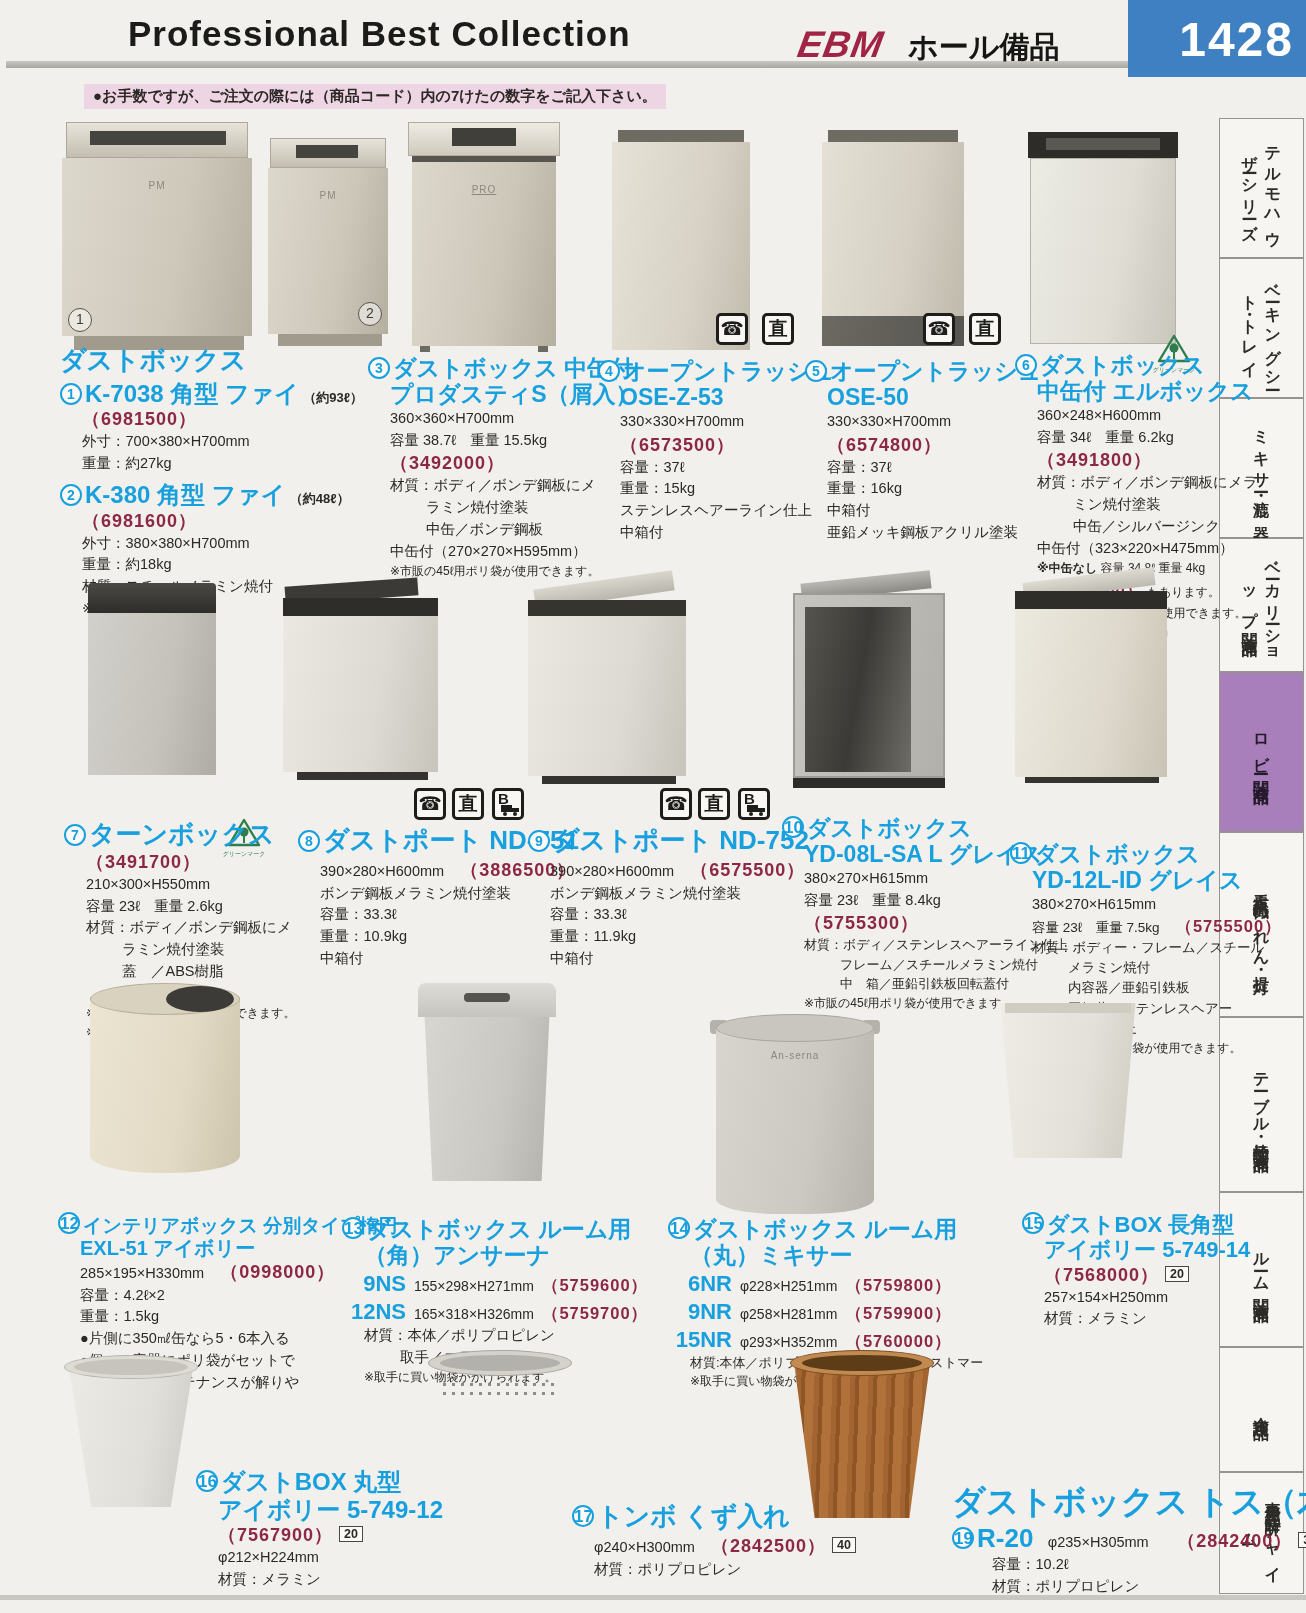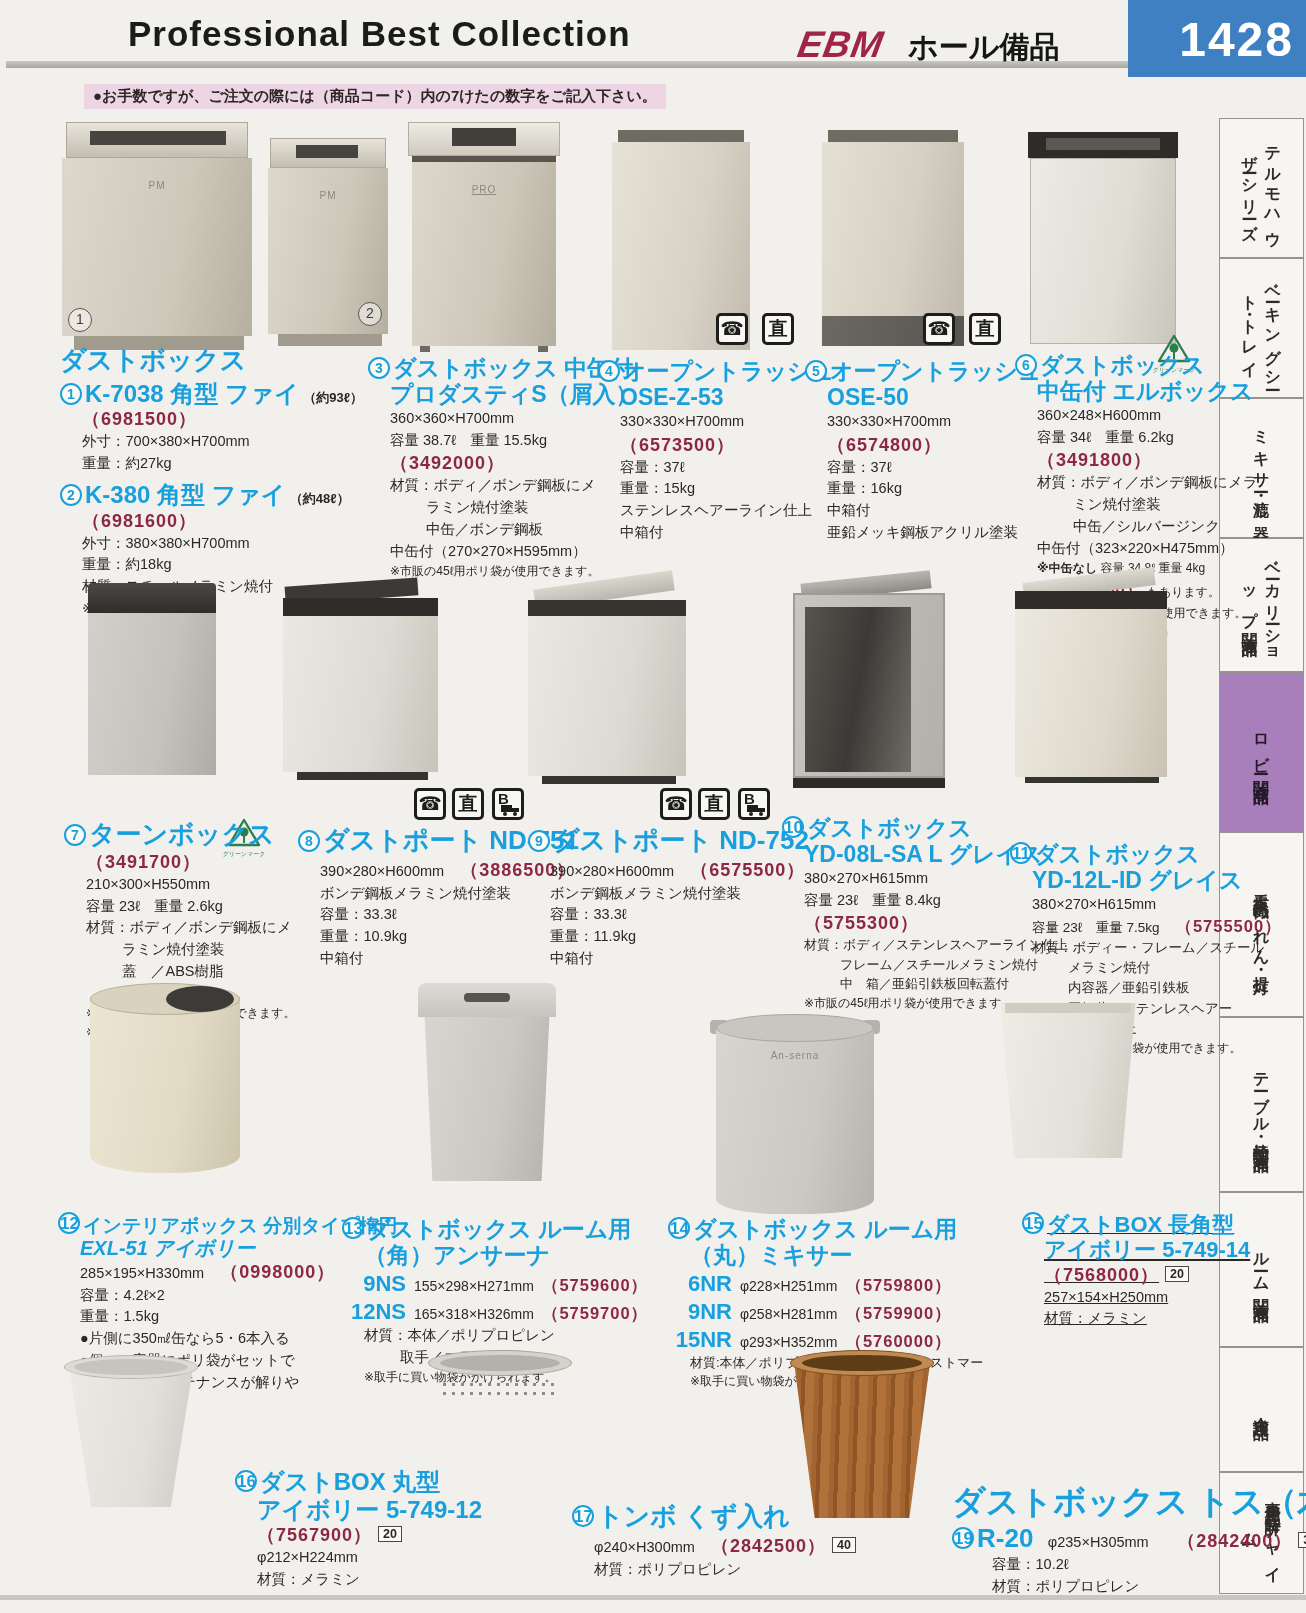--- a/index.html
+++ b/index.html
@@ -367,21 +367,21 @@
   <div class="part" style="left:0;top:0;width:158px;height:28px;background:#c9c6c0;border-radius:50%;border:1px solid #a9a6a0;"></div>
 </div>
 
 <div class="bin" style="left:993px;top:1003px;width:150px;height:155px;">
   <div class="part" style="left:0;top:0;right:0;bottom:0;background:linear-gradient(100deg,#efede5,#e2e0d8 60%,#ccc9c0);clip-path:polygon(5% 0,95% 0,86% 100%,14% 100%);"></div>
   <div class="part" style="left:12px;top:0;right:12px;height:10px;background:#cfccc2;"></div>
 </div>
 
 <div class="pblock" style="left:58px;top:1212px;width:300px;">
   <div style="white-space:nowrap;"><span class="cn two">12</span><span class="h-blue" style="font-size:19px;">インテリアボックス 分別タイプ楕円</span></div>
-  <div class="h-blue ind" style="font-size:20px;font-style:italic;">EXL-51 アイボリー</div>
+  <div class="h-blue ind" style="font-size:20px;">EXL-51 アイボリー</div>
   <div class="ind" style="white-space:nowrap;"><span class="spec">285×195×H330mm</span>　<span class="code">（0998000）</span></div>
   <div class="spec ind">容量：4.2ℓ×2</div>
   <div class="spec ind">重量：1.5kg</div>
   <div class="spec ind">●片側に350㎖缶なら5・6本入る</div>
   <div class="spec ind">●個々の容器にポリ袋がセットで</div>
   <div class="spec" style="padding-left:34px;">きるのでメンテナンスが解りや</div>
   <div class="spec" style="padding-left:34px;">すく容易です。</div>
 </div>
 
 <div class="pblock" style="left:342px;top:1216px;width:330px;">
@@ -417,21 +417,21 @@
     </div>
   <div class="vrow">
       <span class="vmodel">15NR</span>
       <span class="vdim">φ293×H352mm</span>
       <span class="code sm">（5760000）</span>
     </div>
   <div class="spec ind" style="font-size:13px;">材質:本体／ポリプロピレン　取手／エラストマー</div>
   <div class="fine ind">※取手に買い物袋がかけられます。</div>
 </div>
 
-<div class="pblock" style="left:1022px;top:1212px;width:230px;text-decoration:underline;">
+<div class="pblock" style="left:1022px;top:1212px;width:230px;">
   <div style="white-space:nowrap;"><span class="cn two">15</span><span class="h-blue" style="font-size:22px;">ダストBOX 長角型</span></div>
   <div class="h-blue ind" style="font-size:22px;">アイボリー 5-749-14</div>
   <div class="ind" style="white-space:nowrap;"><span class="code">（7568000）</span><span class="cntbox">20</span></div>
   <div class="spec ind">257×154×H250mm</div>
   <div class="spec ind">材質：メラミン</div>
 </div>
 
 <div class="bin" style="left:60px;top:1355px;width:142px;height:152px;">
   <div class="part" style="left:0;top:10px;right:0;bottom:0;background:linear-gradient(100deg,#edebe5,#e1dfd9 60%,#c9c7c1);clip-path:polygon(6% 0,94% 0,78% 100%,22% 100%);"></div>
   <div class="part" style="left:4px;top:0;width:134px;height:24px;background:#dddbd4;border-radius:50%;border:1px solid #b7b5ae;"></div>
@@ -444,21 +444,21 @@
   <div class="part" style="left:2px;top:0;width:144px;height:26px;background:#d4d2cb;border-radius:50%;border:1px solid #a8a6a0;"></div>
   <div class="part" style="left:14px;top:5px;width:120px;height:16px;background:#b3b1ab;border-radius:50%;"></div>
 </div>
 
 <div class="bin" style="left:788px;top:1350px;width:148px;height:168px;">
   <div class="part" style="left:0;top:12px;right:0;bottom:0;background:repeating-linear-gradient(92deg,#b0713a 0 9px,#a26430 9px 14px,#8f5524 14px 18px);clip-path:polygon(4% 0,96% 0,82% 100%,18% 100%);"></div>
   <div class="part" style="left:2px;top:0;width:144px;height:26px;background:#c08a50;border-radius:50%;border:1px solid #7e4f20;"></div>
   <div class="part" style="left:14px;top:5px;width:120px;height:16px;background:#5d3c18;border-radius:50%;"></div>
 </div>
 
-<div class="pblock" style="left:196px;top:1468px;width:290px;margin-left:39px;">
+<div class="pblock" style="left:196px;top:1468px;width:290px;">
   <div style="white-space:nowrap;"><span class="cn two">16</span><span class="h-blue h1">ダストBOX 丸型</span></div>
   <div class="h-blue h1 ind">アイボリー 5-749-12</div>
   <div class="ind" style="white-space:nowrap;"><span class="code">（7567900）</span><span class="cntbox">20</span></div>
   <div class="spec ind">φ212×H224mm</div>
   <div class="spec ind">材質：メラミン</div>
 </div>
 
 <div class="pblock" style="left:572px;top:1502px;width:300px;">
   <div style="white-space:nowrap;"><span class="cn two">17</span><span class="h-blue h3">トンボ くず入れ</span></div>
   <div class="ind" style="white-space:nowrap;margin-top:2px;"><span class="spec">φ240×H300mm</span>　<span class="code">（2842500）</span><span class="cntbox">40</span></div>

